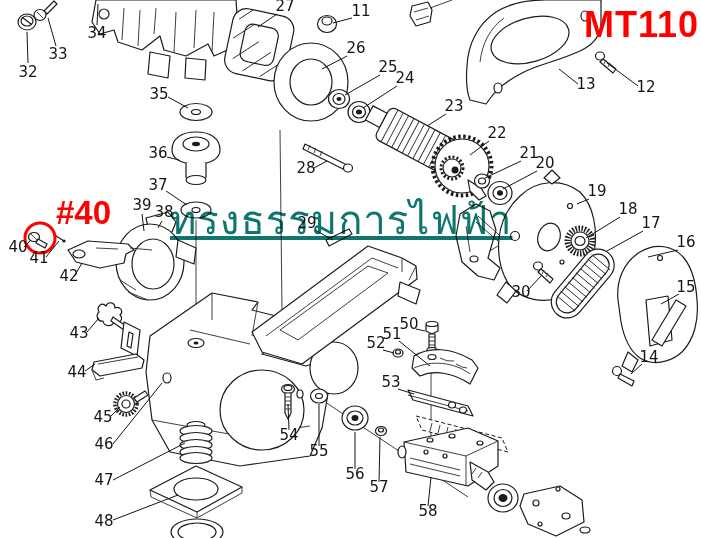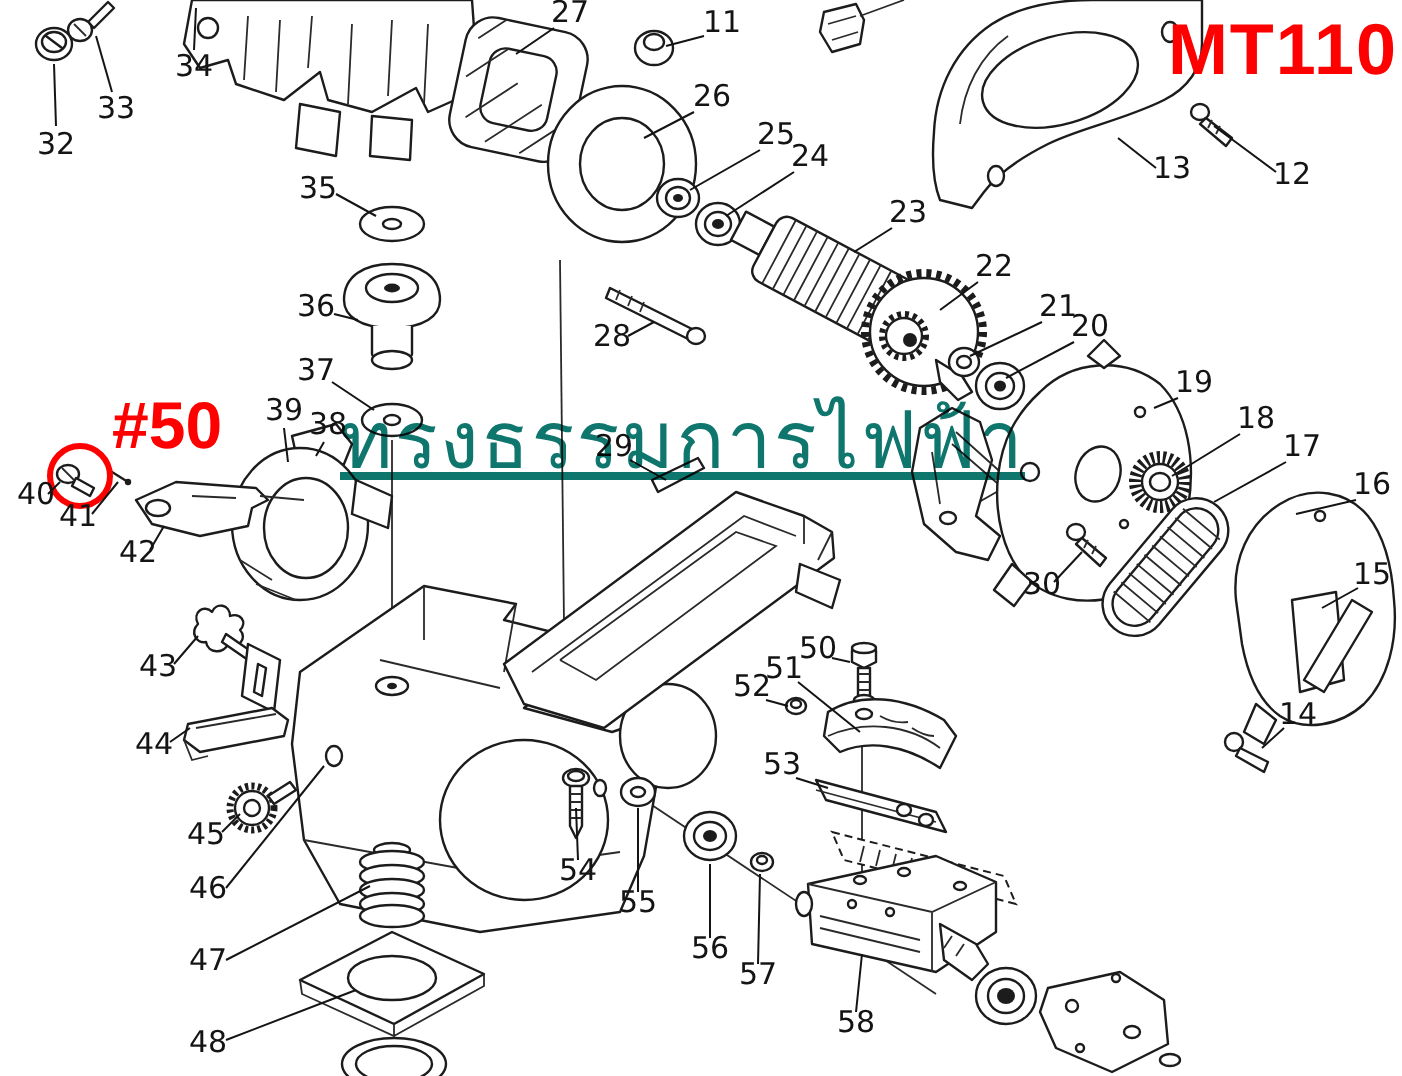--- a/index.html
+++ b/index.html
@@ -475,14 +475,14 @@
         <text x="379" y="492" class="pnum">57</text>
         <line x1="428" y1="506" x2="431" y2="477" class="leader"></line>
         <text x="428" y="516" class="pnum">58</text>
       </g>
   </svg>
 
   <div class="watermark">ทรงธรรมการไฟฟ้า</div>
 
   <div class="model">MT110</div>
 
-  <div class="hl40">#50</div>
+  <div class="hl40">#40</div>
 </div>
 
 </body></html>

